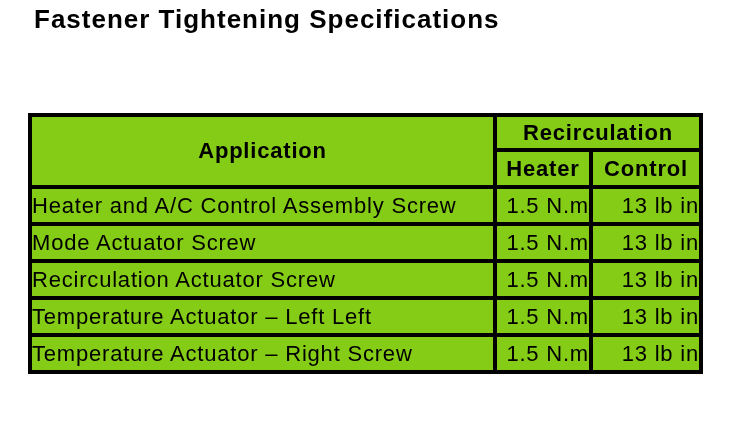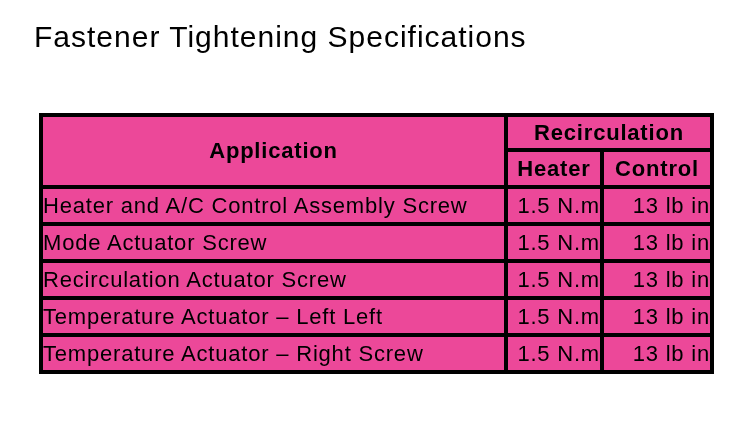--- a/index.html
+++ b/index.html
@@ -11,34 +11,34 @@
     width: 736px;
     height: 434px;
     background: #ffffff;
     color: #000000;
     font-family: "Liberation Sans", sans-serif;
     overflow: hidden;
   }
   .doc-title {
     position: absolute;
     left: 34px;
-    top: 20px;
-    font-size: 30px;
-    font-weight: normal;
+    top: 4px;
+    font-size: 26px;
+    font-weight: bold;
     letter-spacing: 1px;
     white-space: nowrap;
   }
   table.spec-table {
     position: absolute;
-    left: 39px;
+    left: 28px;
     top: 113px;
     width: 671px;
     border-collapse: collapse;
     table-layout: fixed;
-    background: #ec4899;
+    background: #84cc16;
   }
   table.spec-table td {
     border: 4px solid #000000;
     font-size: 22px;
     letter-spacing: 0.8px;
     padding: 0;
     overflow: hidden;
     white-space: nowrap;
     vertical-align: middle;
   }

